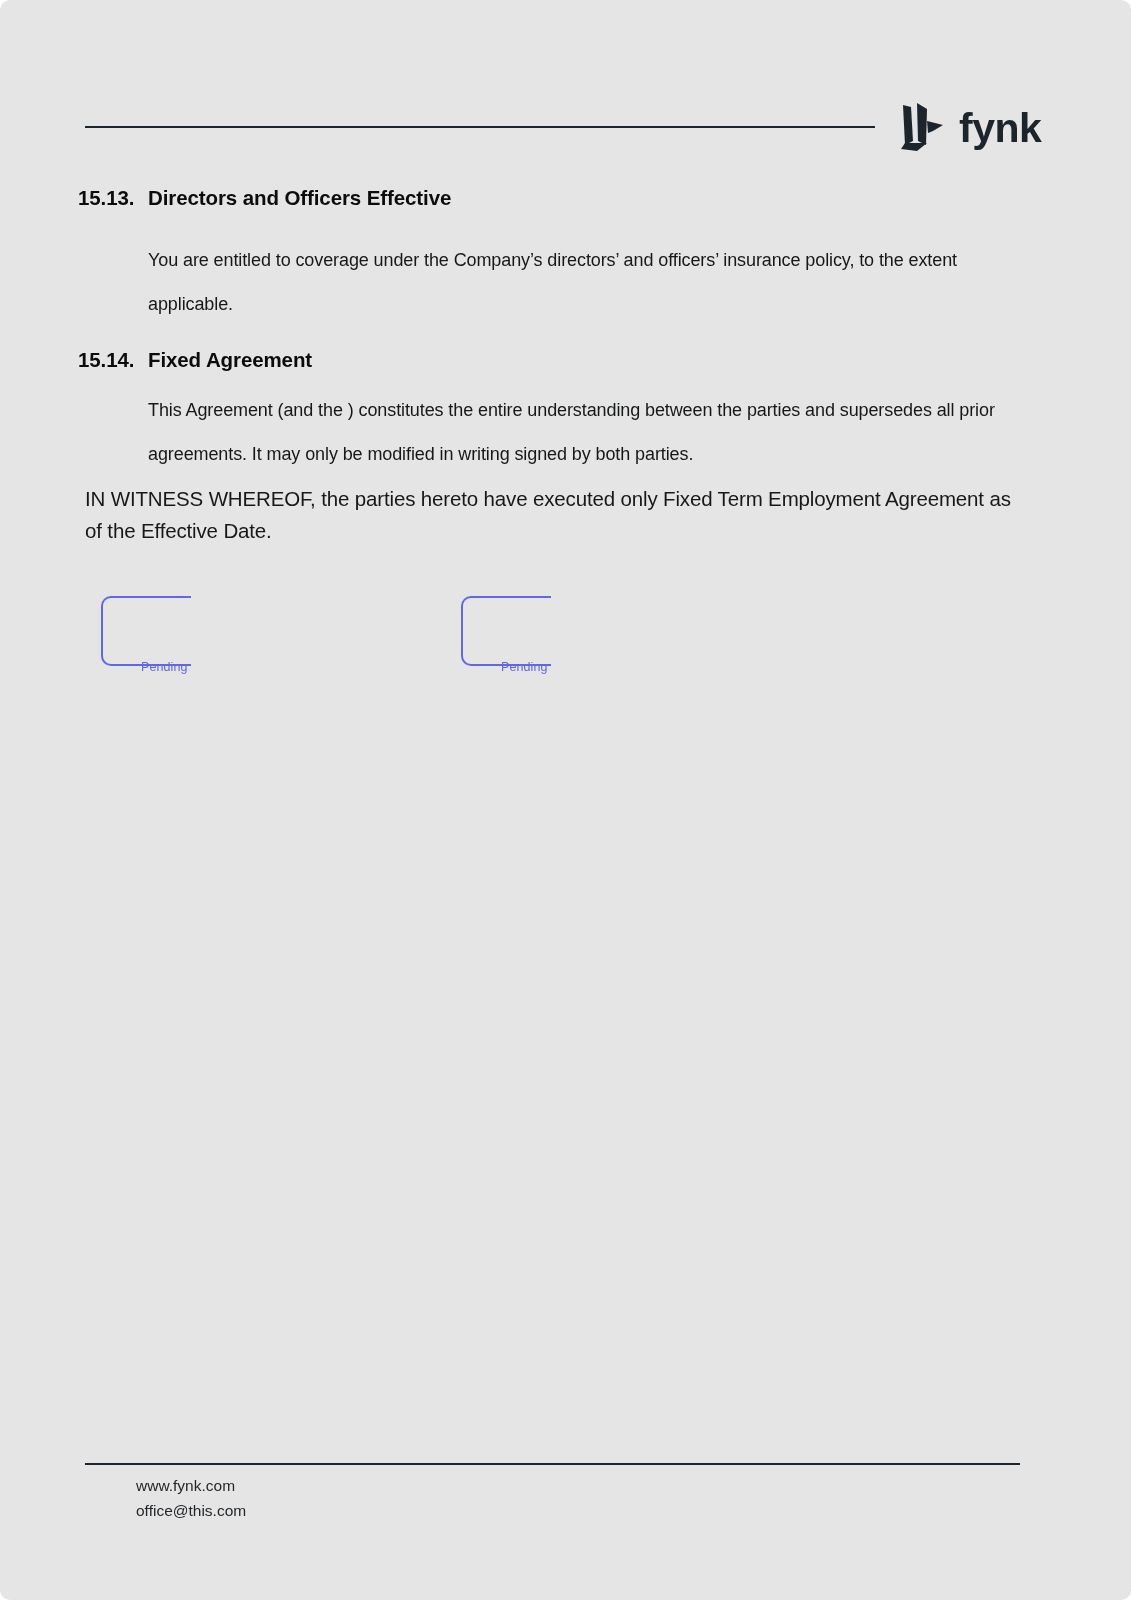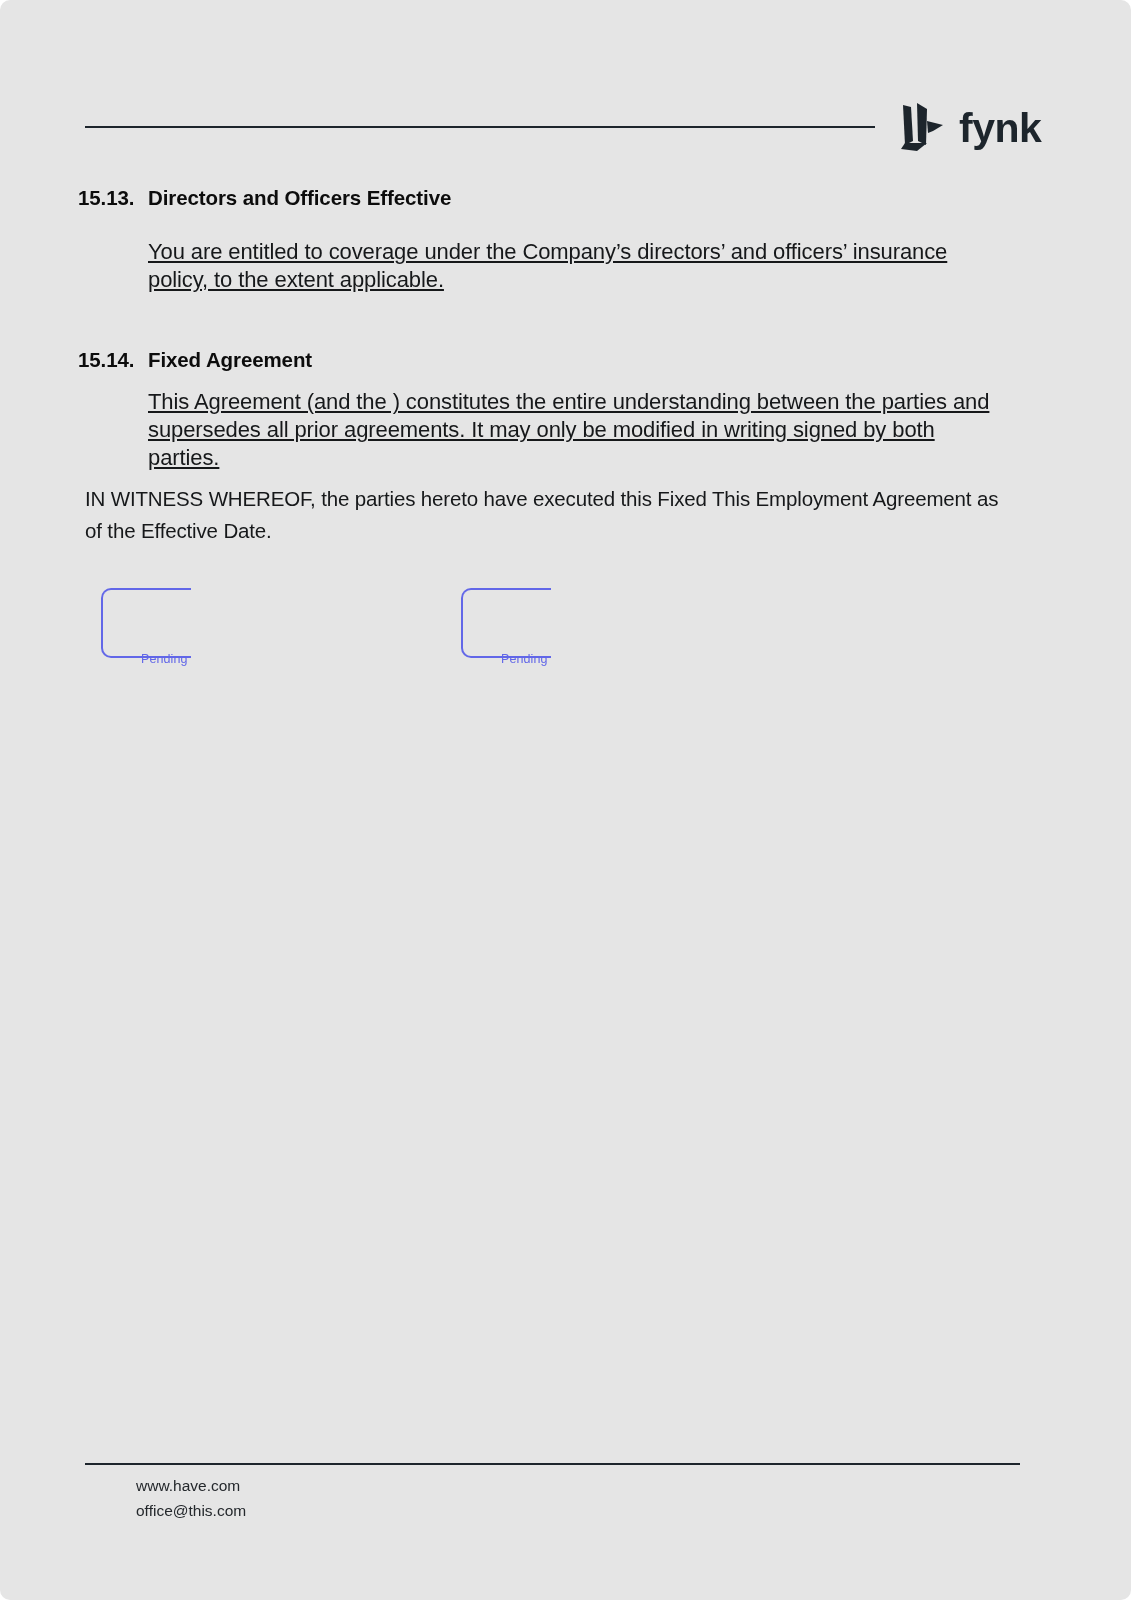--- a/index.html
+++ b/index.html
@@ -91,25 +91,24 @@
     flex: 0 0 70px;
   }
   .clause-title {
     flex: 1 1 auto;
   }
 
   .clause-body {
     position: absolute;
     left: 148px;
     width: 860px;
-    font-size: 22px;
-    line-height: 28px;
+    font-size: 18px;
+    line-height: 44px;
     color: #16181a;
     letter-spacing: -0.1px;
-    text-decoration: underline;
   }
 
   .flow-para {
     position: absolute;
     left: 85px;
     width: 930px;
     font-size: 20.5px;
     line-height: 32px;
     color: #16181a;
     letter-spacing: -0.15px;
@@ -118,21 +117,21 @@
   
   .sig-row {
     position: absolute;
     left: 0;
     top: 588px;
     width: 1131px;
     height: 95px;
   }
   .sig-block {
     position: absolute;
-    top: 0;
+    top: 8px;
     width: 200px;
     height: 90px;
   }
   .sig-block.one { left: 101px; }
   .sig-block.two { left: 461px; }
 
   .sig-bracket {
     position: absolute;
     left: 0;
     top: 0;
@@ -210,36 +209,36 @@
     <div class="clause-body" style="top:238px">You are entitled to coverage under the Company’s directors’ and officers’ insurance policy, to the extent applicable.</div>
 
     <div class="clause" style="top:348px">
       <div class="clause-heading">
         <span class="clause-number">15.14.</span>
         <span class="clause-title">Fixed Agreement</span>
       </div>
     </div>
     <div class="clause-body" style="top:388px">This Agreement (and the ) constitutes the entire understanding between the parties and supersedes all prior agreements. It may only be modified in writing signed by both parties.</div>
 
-    <div class="flow-para" style="top:483px">IN WITNESS WHEREOF, the parties hereto have executed this Fixed This Employment Agreement as of the Effective Date.</div>
+    <div class="flow-para" style="top:483px">IN WITNESS WHEREOF, the parties hereto have executed only Fixed Term Employment Agreement as of the Effective Date.</div>
 
     <div class="sig-row">
       <div class="sig-block one">
         <div class="sig-bracket"></div>
         <span class="sig-status">Pending</span>
       </div>
       <div class="sig-block two">
         <div class="sig-bracket"></div>
         <span class="sig-status">Pending</span>
       </div>
     </div>
 
   </div>
 
   <div class="footer">
     <div class="footer-rule"></div>
     <div class="footer-lines">
-      <span class="footer-line">www.have.com</span>
+      <span class="footer-line">www.fynk.com</span>
       <span class="footer-line">office@this.com</span>
     </div>
   </div>
 
 </div>
 
 </body></html>

